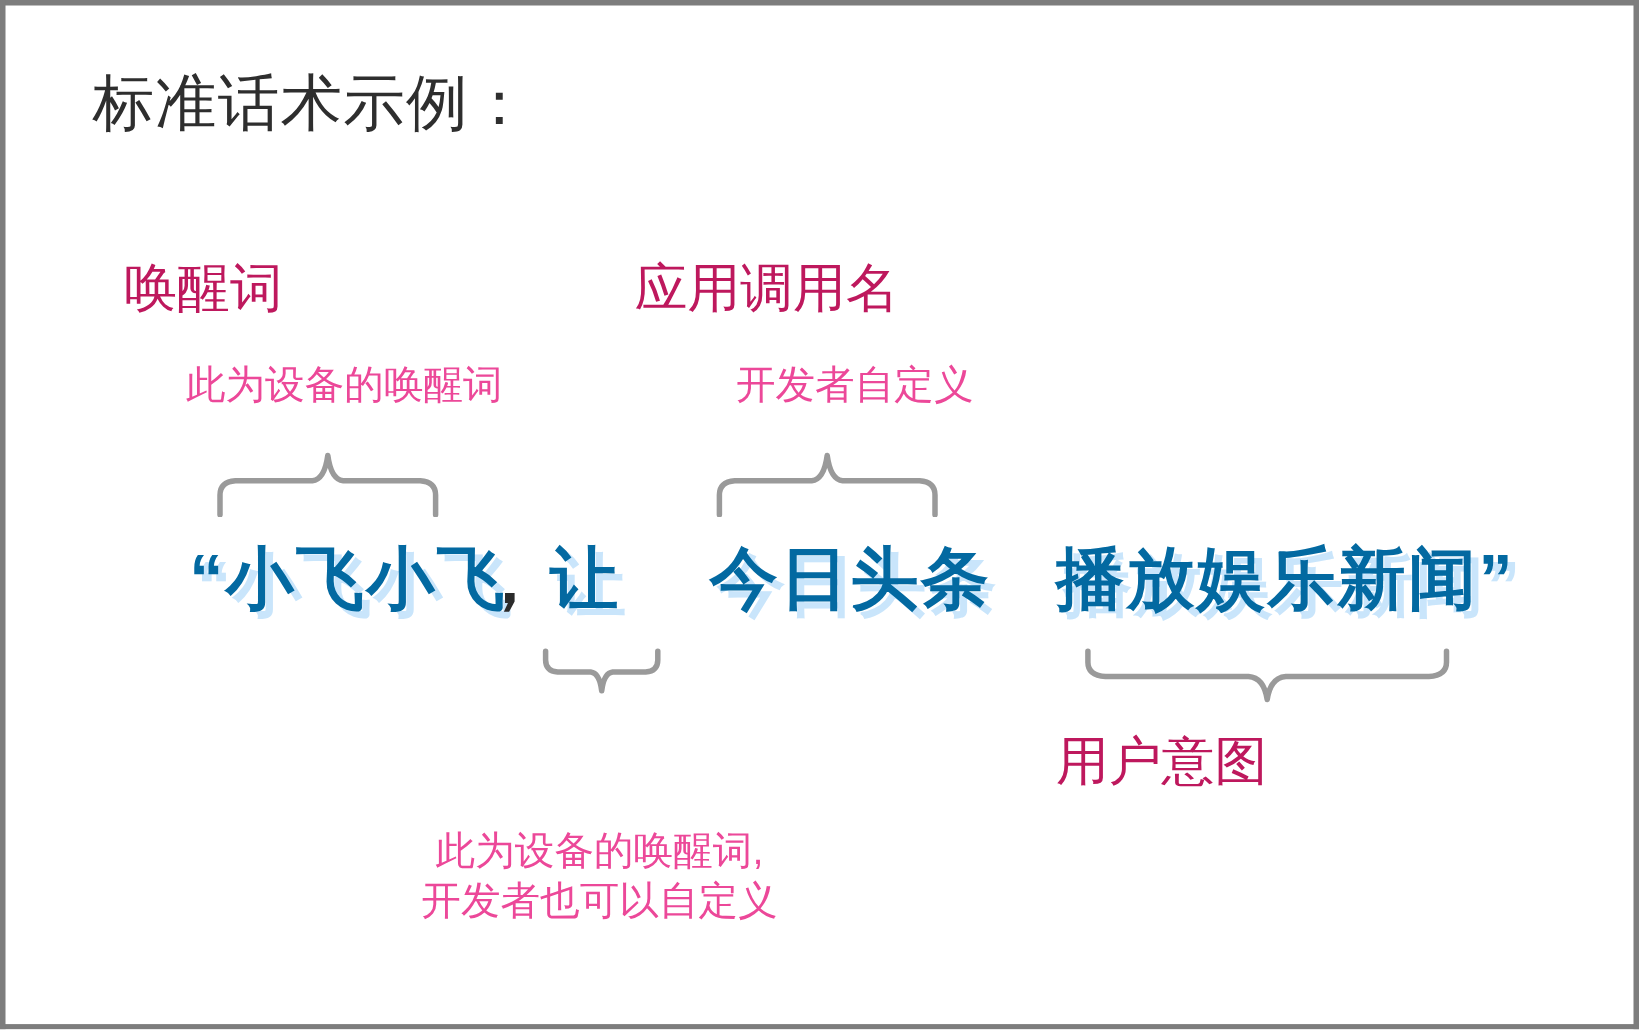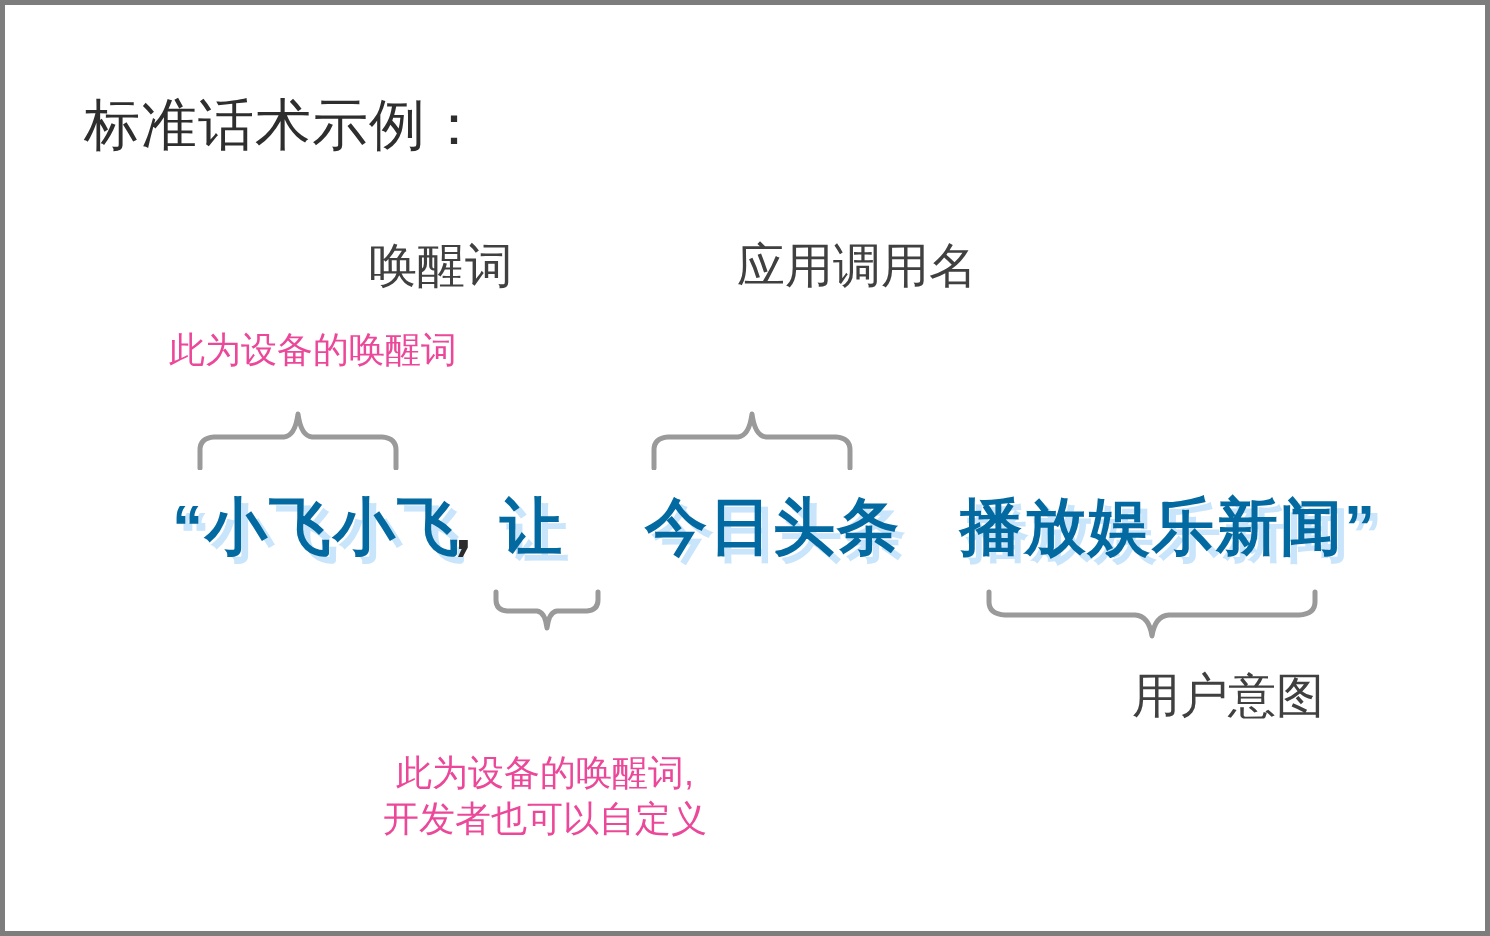--- a/index.html
+++ b/index.html
@@ -34,32 +34,32 @@
   .title {
     position: absolute;
     left: 84px;
     top: 60px;
     font-size: 56px;
     line-height: 68px;
     color: #2e2e2e;
     font-weight: 400;
     letter-spacing: 1px;
     white-space: nowrap;
-    margin-top: 31px;
   }
 
   
   .green-label {
     position: absolute;
     font-size: 48px;
     line-height: 56px;
-    color: #404040;
+    color: #be185d;
     font-weight: 400;
     white-space: nowrap;
-    text-align: right;
+    text-align: left;
+    font-family: Liberation Mono, monospace;
   }
   
   .gray-desc {
     position: absolute;
     font-size: 36px;
     line-height: 46px;
     color: #ec4899;
     font-weight: 400;
     white-space: nowrap;
     text-align: center;
@@ -69,21 +69,21 @@
   .lbl-wakeword    { left: 113px;  top: 238px; width: 400px; }
   .desc-wakeword   { left: 113px;  top: 327px; width: 400px; }
 
   .lbl-appname     { left: 577px;  top: 238px; width: 400px; }
   .desc-appname    { left: 577px;  top: 327px; width: 400px; }
 
   
   .lbl-prefix      { left: 345px;  top: 668px; width: 400px; }
   .desc-prefix     { left: 345px;  top: 750px; width: 400px; }
 
-  .lbl-intent      { left: 924px;  top: 668px; width: 400px; }
+  .lbl-intent      { left: 960px;  top: 668px; width: 400px; }
   .desc-intent     { left: 960px;  top: 750px; width: 400px; }
 
   .gray-desc .line2 { display: block; }
 
   
   .sentence {
     position: absolute;
     left: 0;
     top: 487px;
     width: 1490px;
@@ -135,20 +135,21 @@
   <div class="frame-border frame-bottom"></div>
   <div class="frame-border frame-left"></div>
   <div class="frame-border frame-right"></div>
 
   <div class="title">标准话术示例：</div>
 
   <div class="green-label lbl-wakeword">唤醒词</div>
   <div class="gray-desc desc-wakeword">此为设备的唤醒词</div>
 
   <div class="green-label lbl-appname">应用调用名</div>
+  <div class="gray-desc desc-appname">开发者自定义</div>
 
   <div class="brace brace-wake">
     <svg width="204" height="60" viewBox="0 0 204 60" fill="none" xmlns="http://www.w3.org/2000/svg">
       <path d="M4 58 V40 Q4 28 18 27 H88 Q99 26 102 4 Q105 26 116 27 H186 Q200 28 200 40 V58" stroke="#9A9A9A" stroke-width="5" stroke-linecap="round" stroke-linejoin="round" fill="none"></path>
     </svg>
   </div>
 
   <div class="brace brace-app">
     <svg width="204" height="60" viewBox="0 0 204 60" fill="none" xmlns="http://www.w3.org/2000/svg">
       <path d="M4 58 V40 Q4 28 18 27 H88 Q99 26 102 4 Q105 26 116 27 H186 Q200 28 200 40 V58" stroke="#9A9A9A" stroke-width="5" stroke-linecap="round" stroke-linejoin="round" fill="none"></path>

